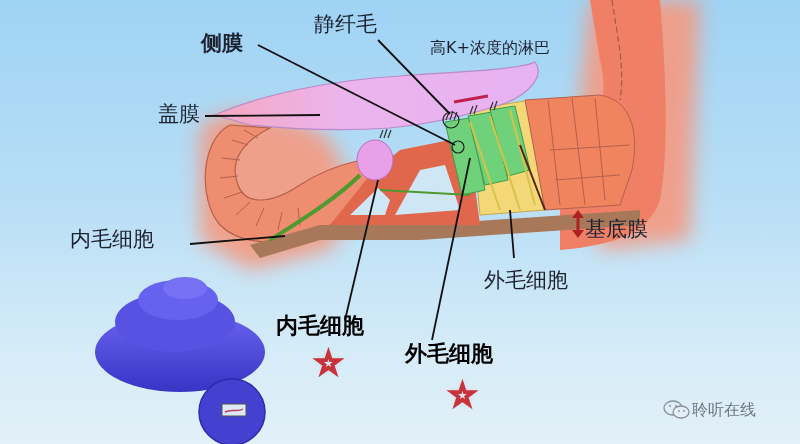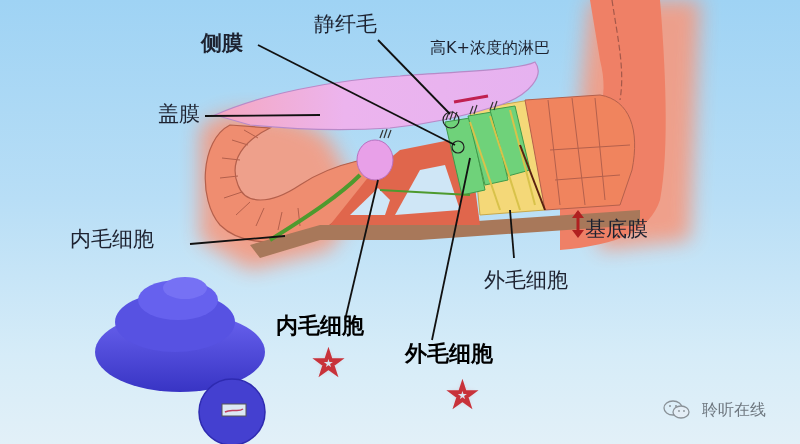--- a/index.html
+++ b/index.html
@@ -13,21 +13,21 @@
       position: absolute; color: #1d2230; font-size: 21px; line-height: 1;
       white-space: nowrap; letter-spacing: 0px;
     }
     .label.bold { font-weight: bold; font-size: 22px; color: #000000; }
     .star {
       position: absolute; font-size: 30px; line-height: 1; color: transparent;
       -webkit-text-stroke: 3px #c8323a;
       text-shadow: 0 0 4px rgba(230,80,90,0.6);
     }
     .watermark {
-      position: absolute; left: 662px; top: 399px; display: flex; align-items: center; gap: 10px;
+      position: absolute; left: 662px; top: 399px; display: flex; align-items: center; gap: 0;
       color: #6f7880; font-size: 16px;
     }
     .watermark svg { display: block; }
   </style>
 </head>
 <body>
 
 <svg id="scene" width="800" height="444" viewBox="0 0 800 444" xmlns="http://www.w3.org/2000/svg">
   <defs>
     <radialGradient id="glow" cx="50%" cy="50%" r="50%">

